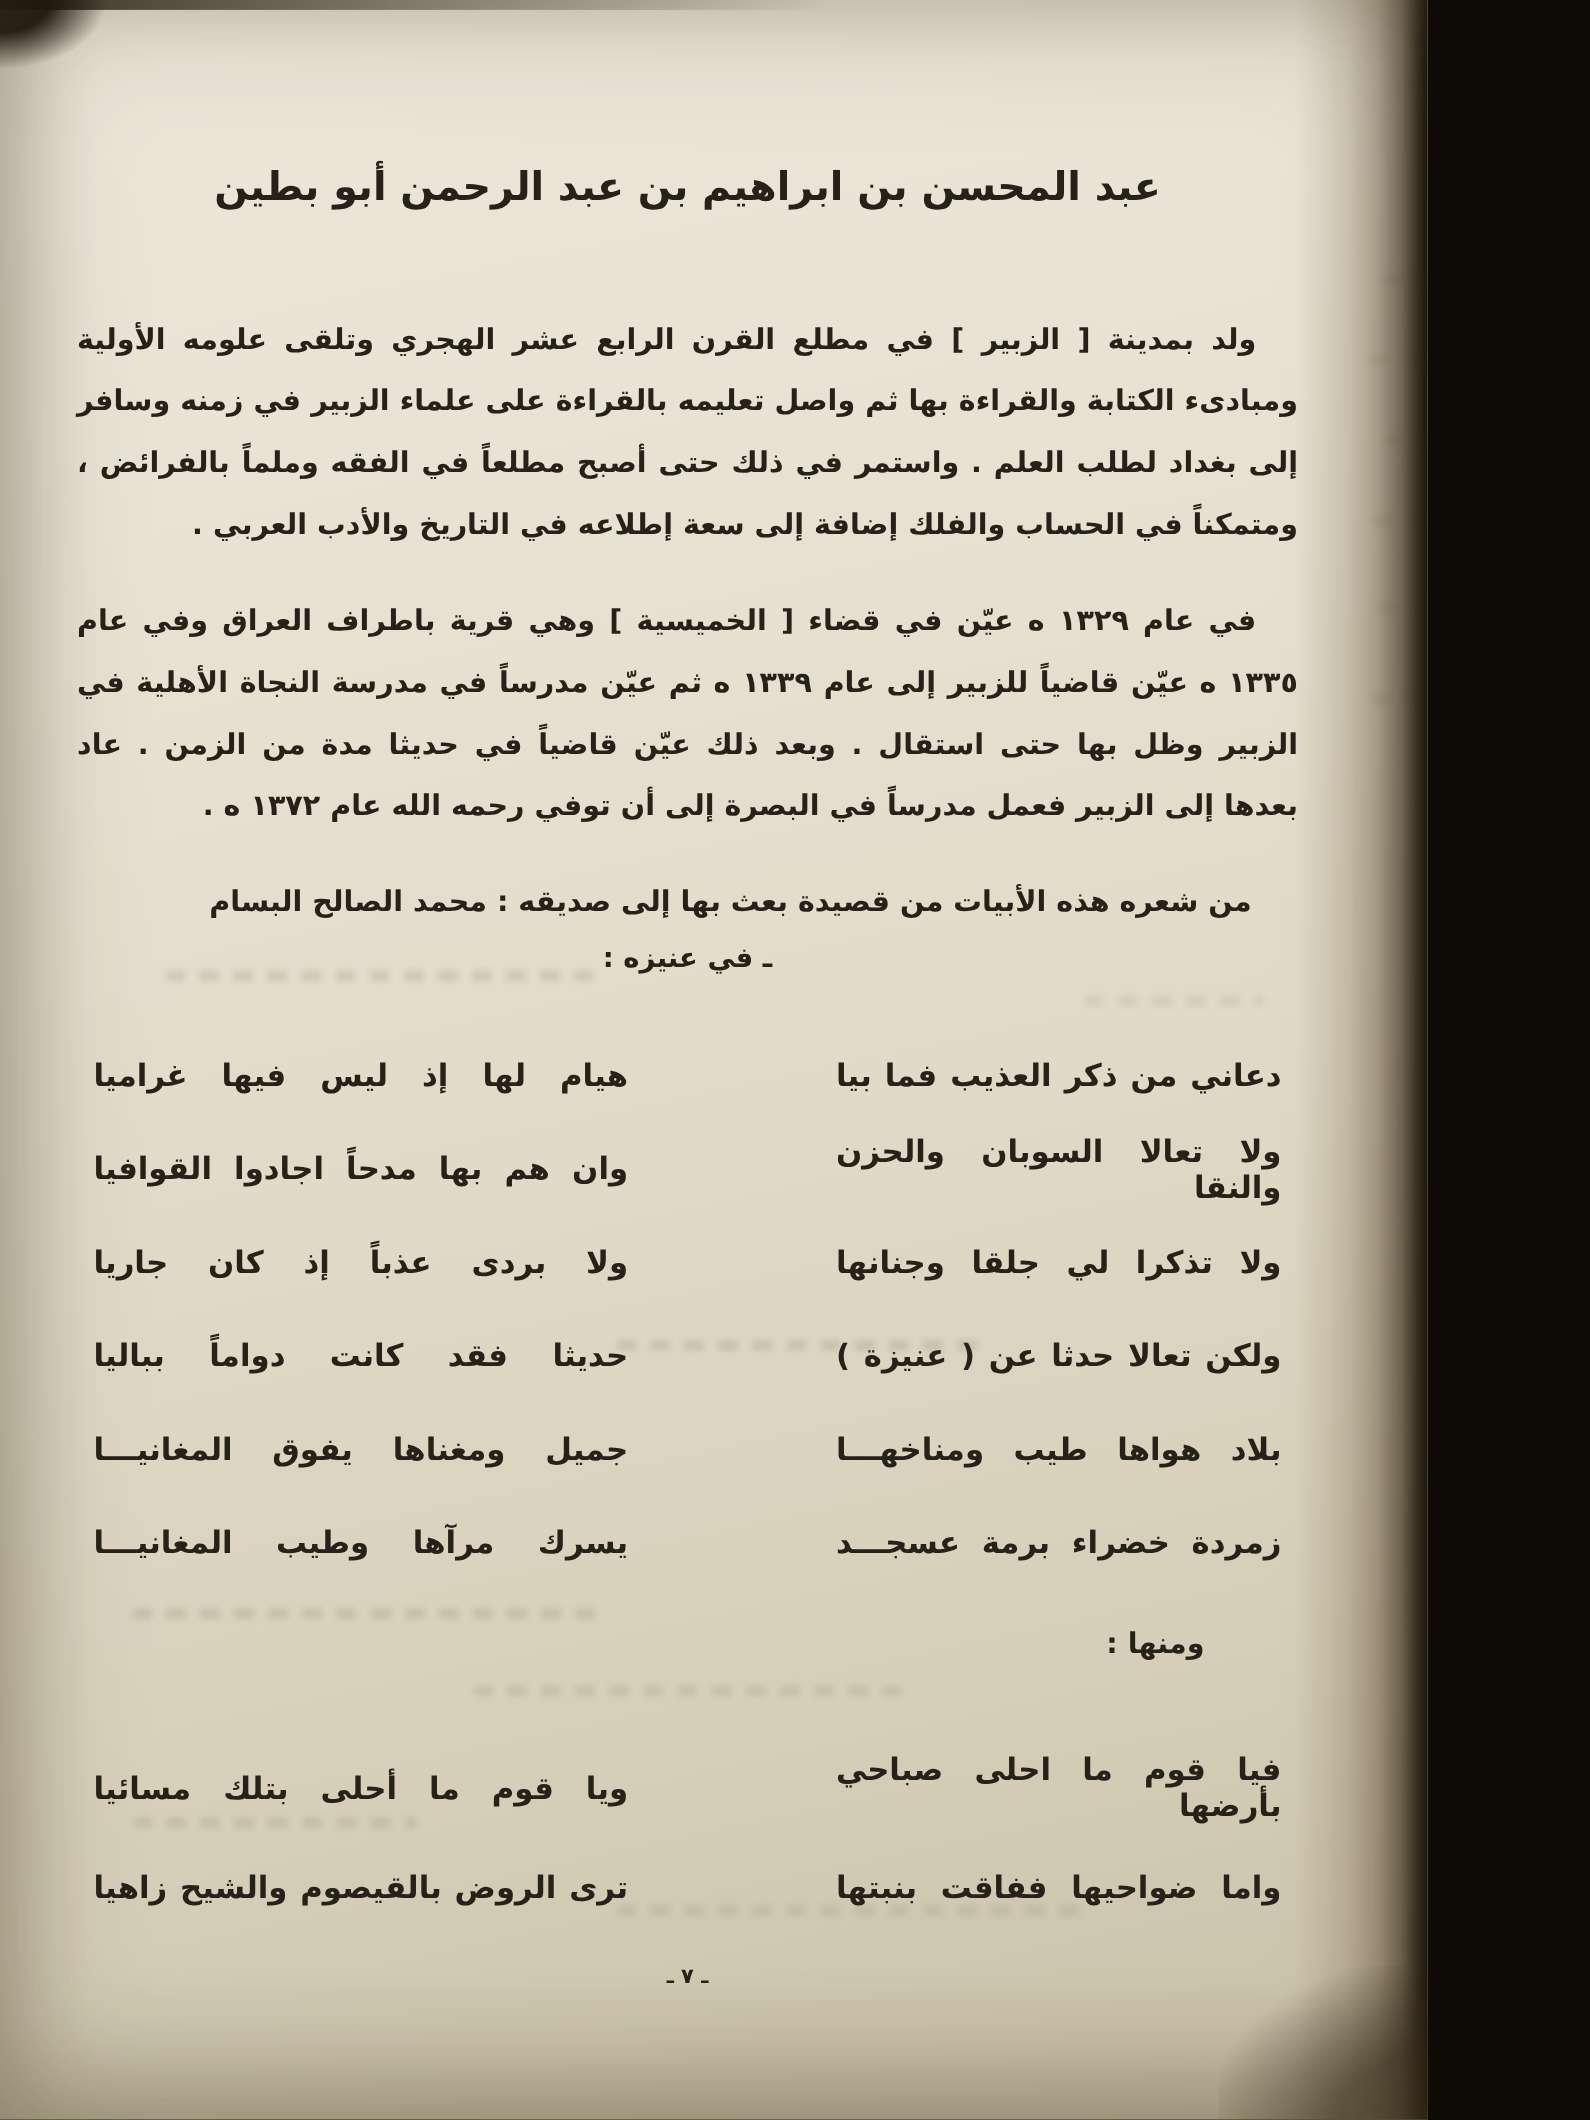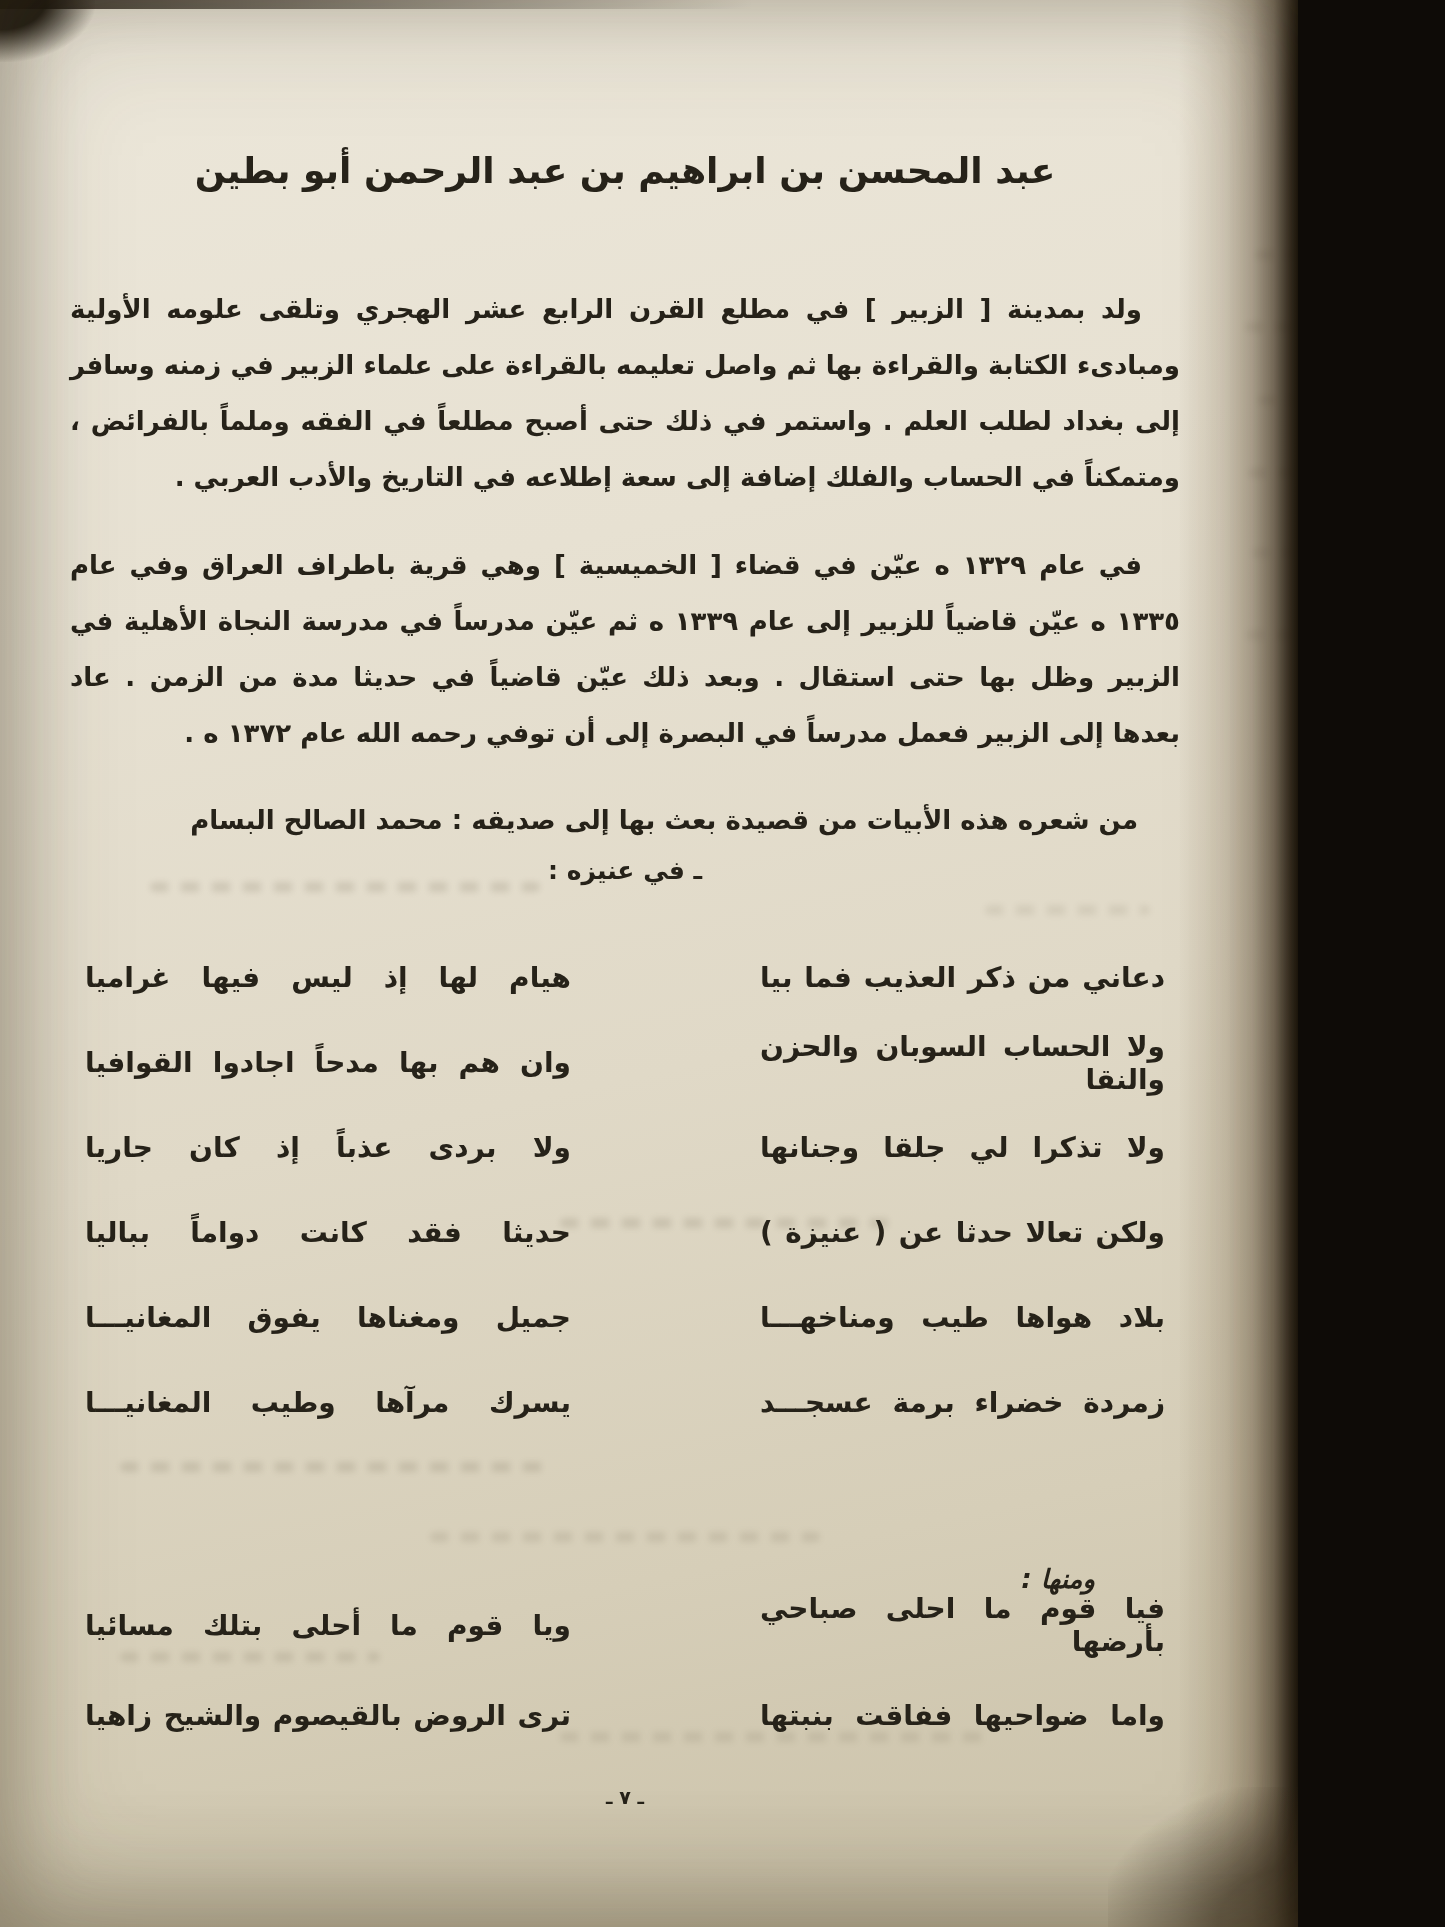--- a/index.html
+++ b/index.html
@@ -52,21 +52,21 @@
   .line.first{padding-right:38px;}
   .marker{position:absolute;top:856px;width:100%;text-align:center;font-size:25px;}
   .poem{position:absolute;left:15px;width:1080px;}
   .poem1{top:935px;}
   .poem2{top:1580px;}
   .vrow{display:flex;justify-content:space-between;align-items:center;height:85px;font-size:28px;}
   .poem2 .vrow{height:90px;}
   .hemi{display:inline-block;text-align:justify;text-align-last:justify;}
   .hemi.sadr{width:37.5%;}
   .hemi.ajz{width:45%;}
-  .divider{position:absolute;top:1564px;right:85px;font-size:26px;font-style:italic;}
+  .divider{position:absolute;top:1480px;right:85px;font-size:26px;}
   .pagenum{position:absolute;top:1786px;width:100%;text-align:center;font-size:19px;letter-spacing:4px;}
 </style>
 </head>
 <body>
 
 <div class="page">
 
   <div class="smudge m1"></div>
   <div class="smudge m2"></div>
   <div class="smudge m3"></div>
@@ -102,21 +102,21 @@
     <div class="p3">من شعره هذه الأبيات من قصيدة بعث بها إلى صديقه : محمد الصالح البسام</div>
 
     <div class="marker">ـ في عنيزه :</div>
 
     <div class="poem poem1">
       <div class="vrow">
         <span class="hemi sadr">دعاني من ذكر العذيب فما بيا</span>
         <span class="hemi ajz">هيام لها إذ ليس فيها غراميا</span>
       </div>
       <div class="vrow">
-        <span class="hemi sadr">ولا الحساب السوبان والحزن والنقا</span>
+        <span class="hemi sadr">ولا تعالا السوبان والحزن والنقا</span>
         <span class="hemi ajz">وان هم بها مدحاً اجادوا القوافيا</span>
       </div>
       <div class="vrow">
         <span class="hemi sadr">ولا تذكرا لي جلقا وجنانها</span>
         <span class="hemi ajz">ولا بردى عذباً إذ كان جاريا</span>
       </div>
       <div class="vrow">
         <span class="hemi sadr">ولكن تعالا حدثا عن ( عنيزة )</span>
         <span class="hemi ajz">حديثا فقد كانت دواماً بباليا</span>
       </div>

